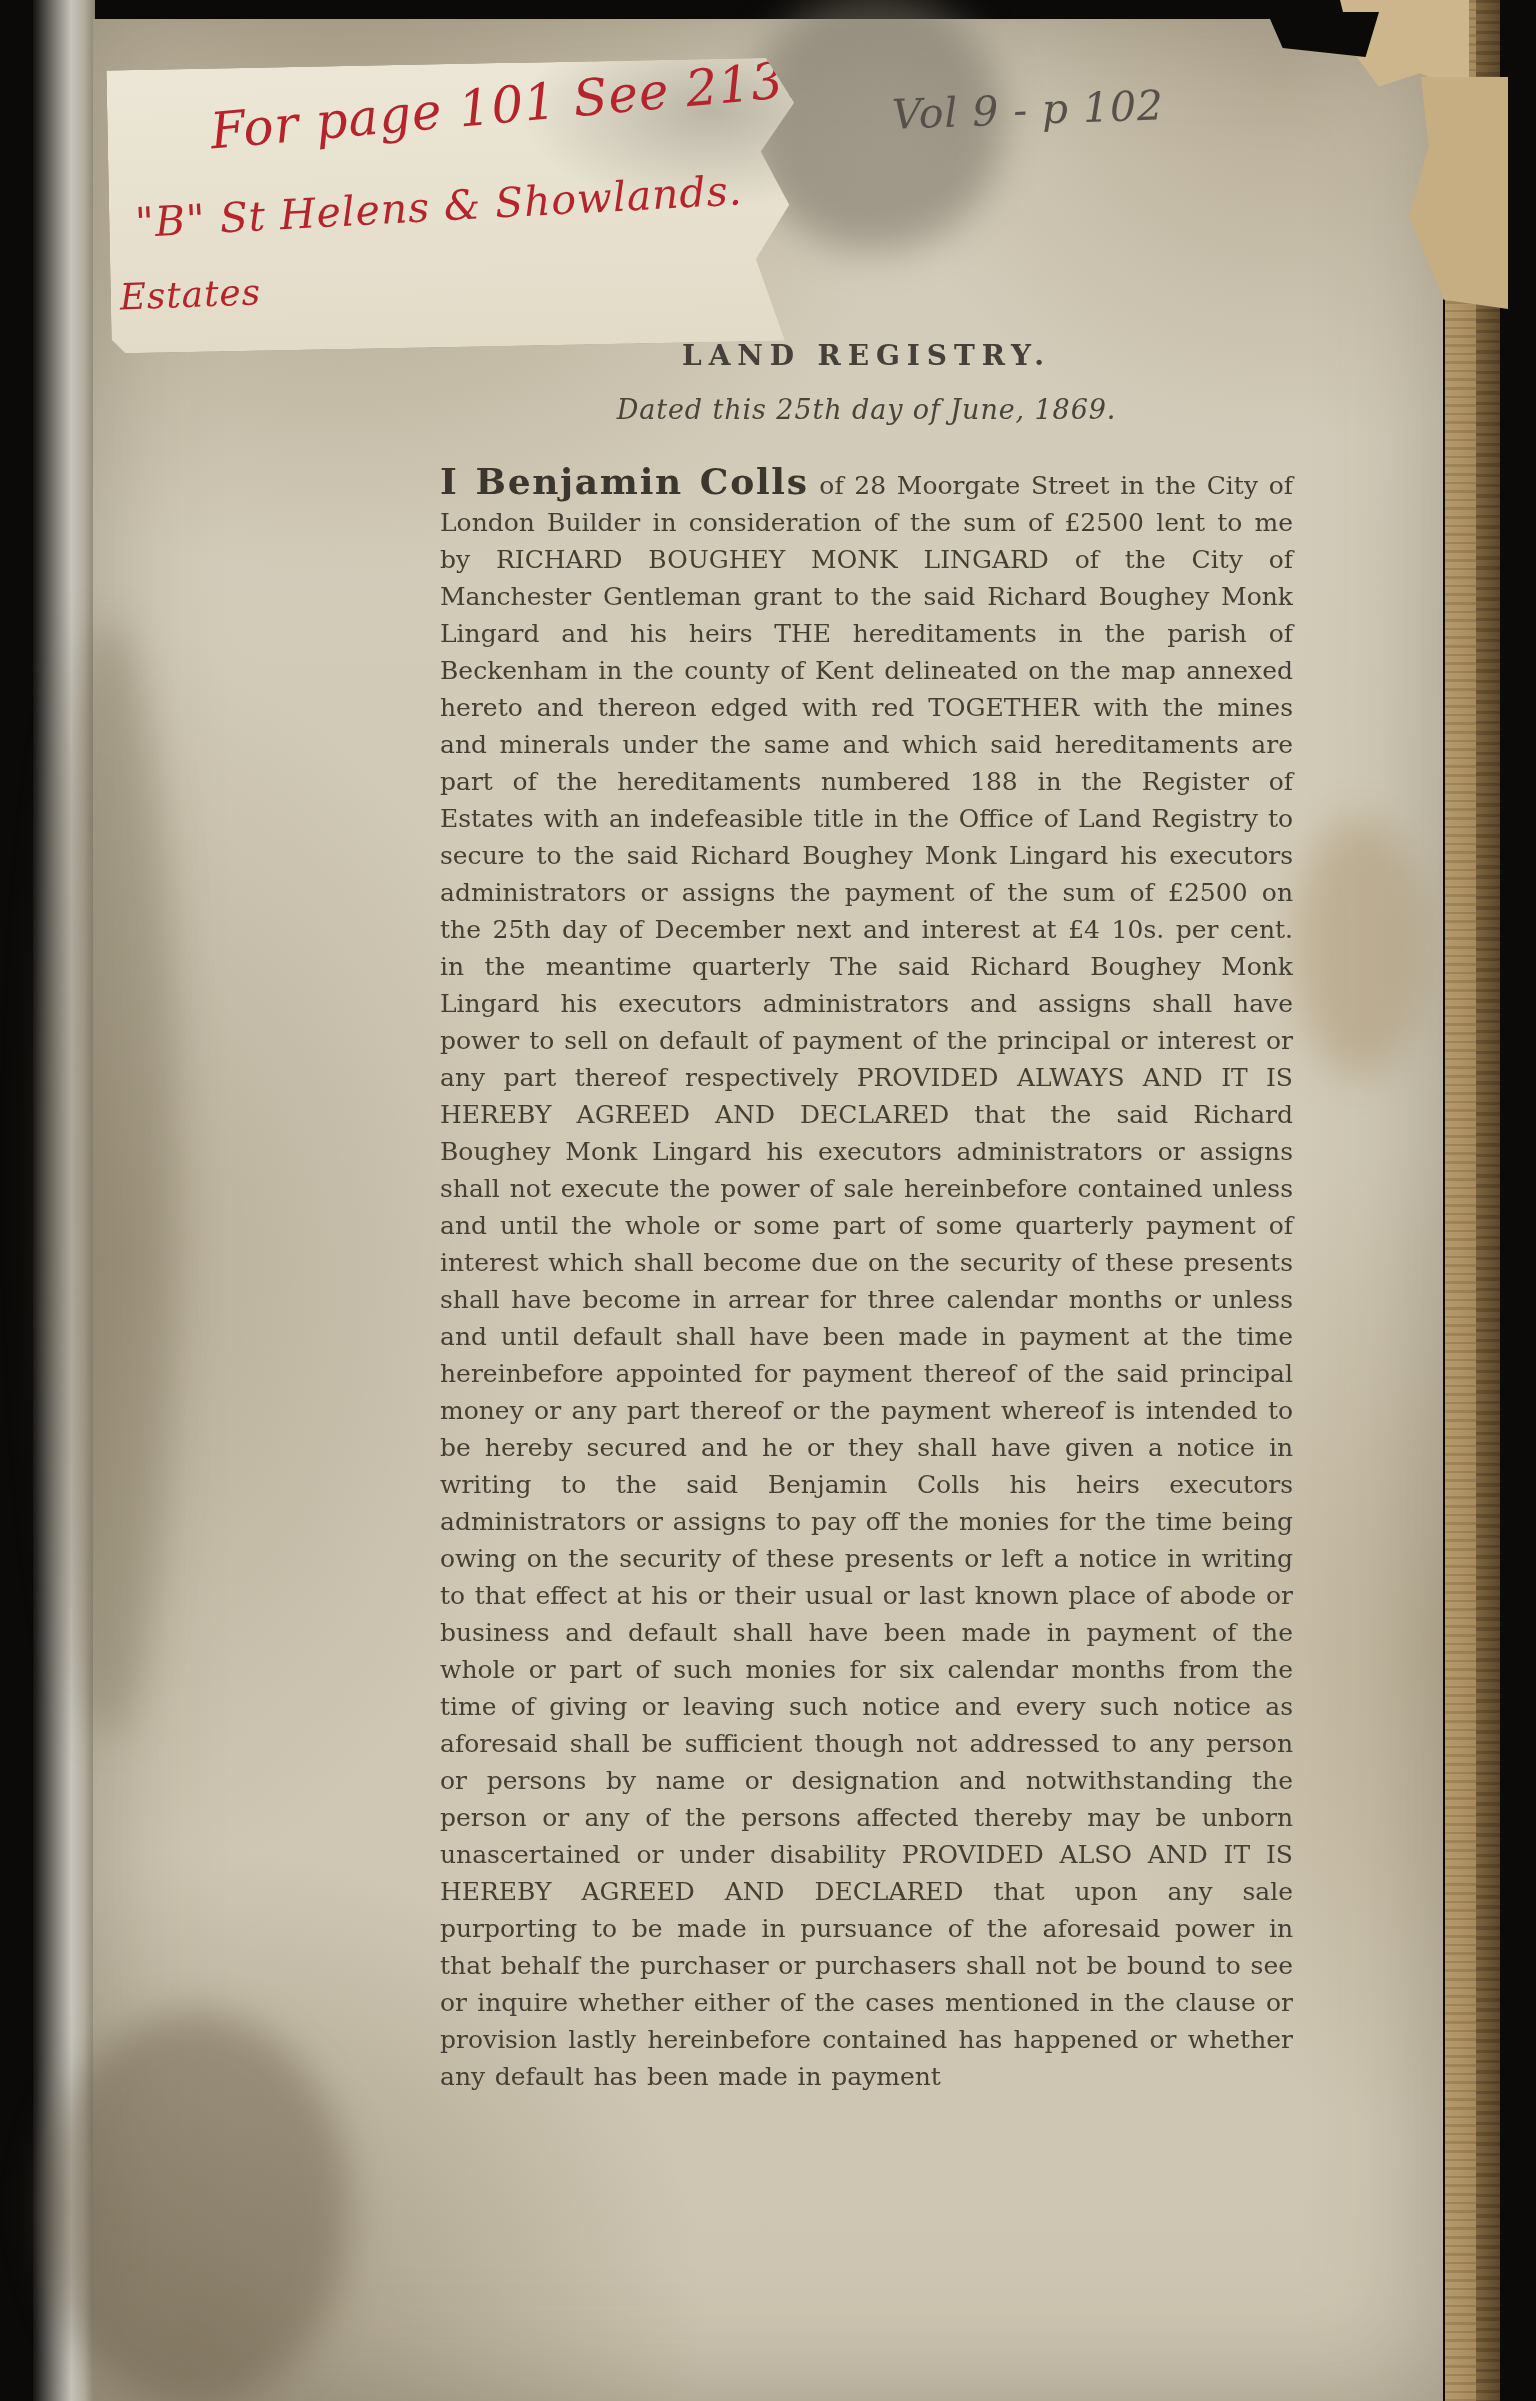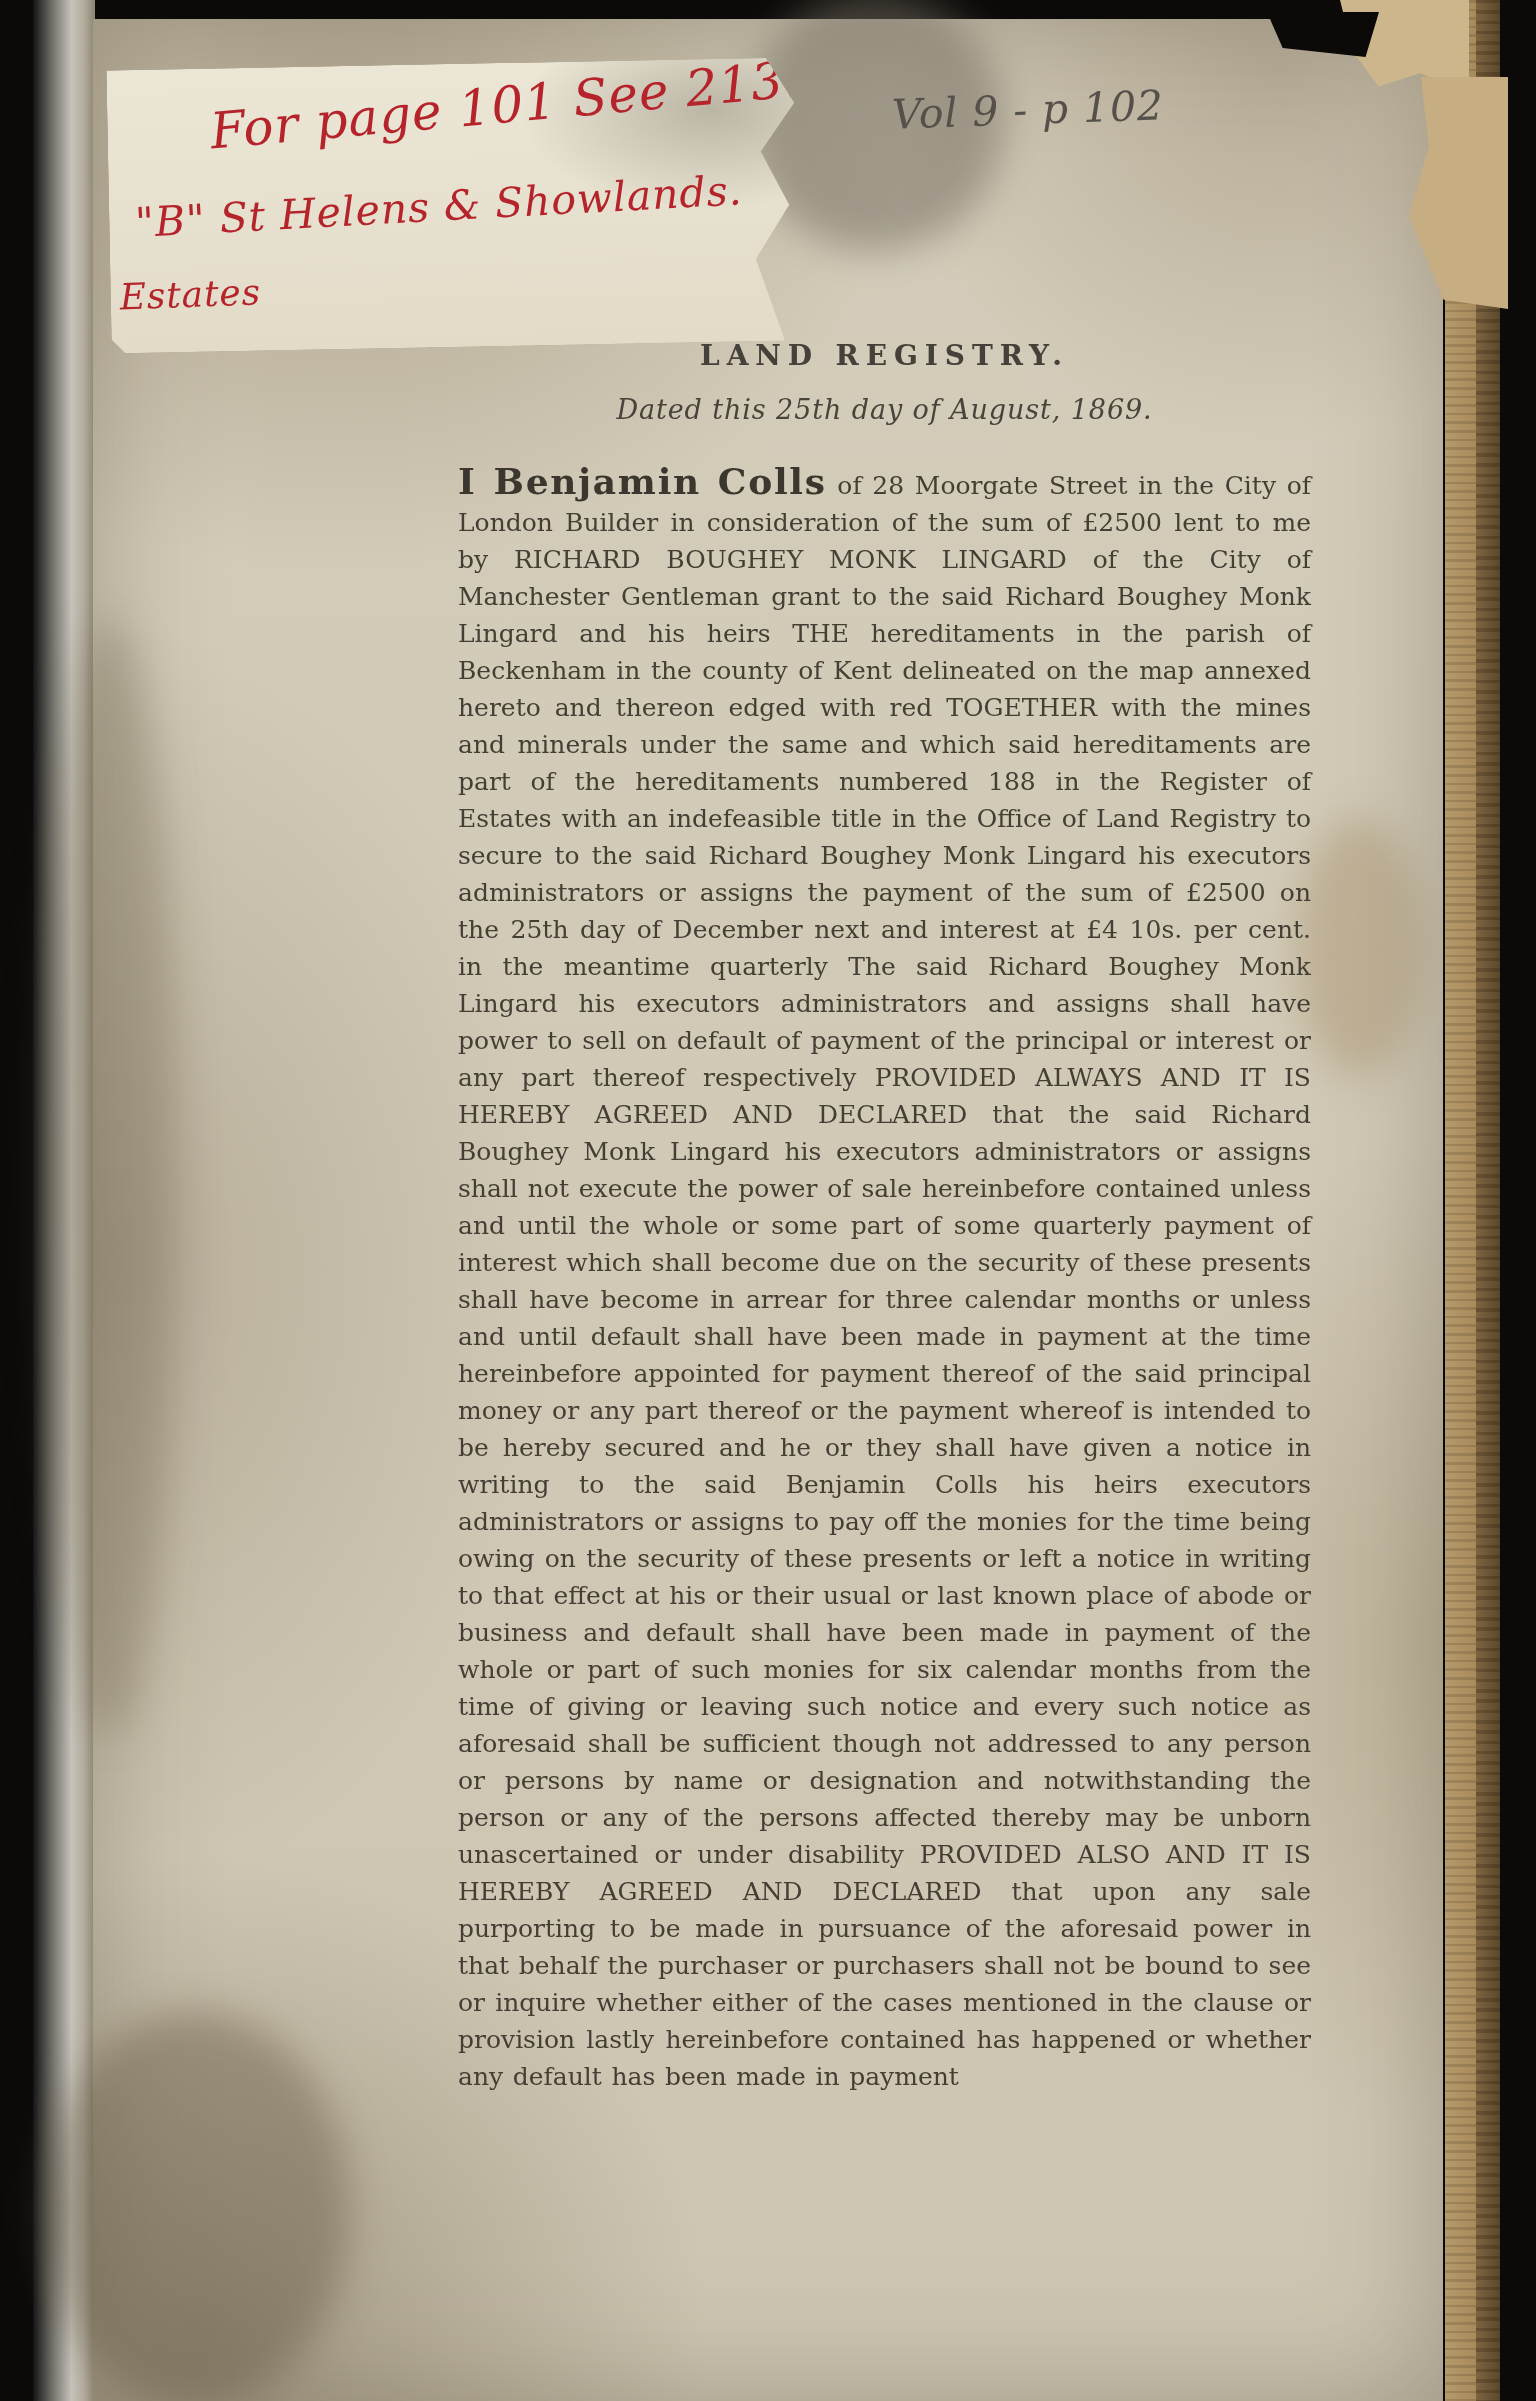--- a/index.html
+++ b/index.html
@@ -42,21 +42,21 @@
   .hand{font-style:italic;letter-spacing:0.9px;white-space:nowrap;}
   .red-note{position:absolute;color:#b5242b;transform-origin:left center;}
   .red-1{left:103px;top:34px;font-size:50px;transform:rotate(-4deg);}
   .red-2{left:26px;top:129px;font-size:41px;transform:rotate(-2deg);}
   .red-3{left:8.6px;top:206px;font-size:36px;transform:rotate(-1deg);}
   .vol-note{
     position:absolute;left:799px;top:67px;font-size:41px;color:#55504a;
     transform:rotate(-2deg);
   }
   
-  .content{position:absolute;left:357px;top:320px;width:869px;}
+  .content{position:absolute;left:339px;top:320px;width:869px;}
   .heading{
     text-align:center;font-size:28px;font-weight:bold;letter-spacing:6.9px;
     color:#45413a;margin:0 0 22px 0;
   }
   .dateline{
     text-align:center;font-style:italic;font-size:27px;letter-spacing:0.9px;
     color:#48443c;margin:0 0 38px 0;
   }
   .body-text{
     font-size:25px;line-height:37px;text-align:justify;color:#443f35;
@@ -106,21 +106,21 @@
     <div class="slip">
       <div class="hand red-note red-1">For page 101 See 213.</div>
       <div class="hand red-note red-2">"B" St Helens &amp; Showlands.</div>
       <div class="hand red-note red-3">Estates</div>
     </div>
 
     <div class="hand vol-note">Vol 9 - p 102</div>
 
     <div class="content">
       <h1 class="heading">LAND REGISTRY.</h1>
-      <div class="dateline">Dated this 25th day of August, 1869.</div>
+      <div class="dateline">Dated this 25th day of June, 1869.</div>
       <p class="body-text"><span class="opening">I Benjamin Colls</span><span> of 28 Moorgate Street in the City of London Builder in consideration of the sum of £2500 lent to me by RICHARD BOUGHEY MONK LINGARD of the City of Manchester Gentleman grant to the said Richard Boughey Monk Lingard and his heirs THE hereditaments in the parish of Beckenham in the county of Kent delineated on the map annexed hereto and thereon edged with red TOGETHER with the mines and minerals under the same and which said hereditaments are part of the hereditaments numbered 188 in the Register of Estates with an indefeasible title in the Office of Land Registry to secure to the said Richard Boughey Monk Lingard his executors administrators or assigns the payment of the sum of £2500 on the 25th day of December next and interest at £4 10s. per cent. in the meantime quarterly The said Richard Boughey Monk Lingard his executors administrators and assigns shall have power to sell on default of payment of the principal or interest or any part thereof respectively PROVIDED ALWAYS AND IT IS HEREBY AGREED AND DECLARED that the said Richard Boughey Monk Lingard his executors administrators or assigns shall not execute the power of sale hereinbefore contained unless and until the whole or some part of some quarterly payment of interest which shall become due on the security of these presents shall have become in arrear for three calendar months or unless and until default shall have been made in payment at the time hereinbefore appointed for payment thereof of the said principal money or any part thereof or the payment whereof is intended to be hereby secured and he or they shall have given a notice in writing to the said Benjamin Colls his heirs executors administrators or assigns to pay off the monies for the time being owing on the security of these presents or left a notice in writing to that effect at his or their usual or last known place of abode or business and default shall have been made in payment of the whole or part of such monies for six calendar months from the time of giving or leaving such notice and every such notice as aforesaid shall be sufficient though not addressed to any person or persons by name or designation and notwithstanding the person or any of the persons affected thereby may be unborn unascertained or under disability PROVIDED ALSO AND IT IS HEREBY AGREED AND DECLARED that upon any sale purporting to be made in pursuance of the aforesaid power in that behalf the purchaser or purchasers shall not be bound to see or inquire whether either of the cases mentioned in the clause or provision lastly hereinbefore contained has happened or whether any default has been made in payment</span></p>
     </div>
 
   </div>
 
   <div class="edge-stack-1"></div>
   <div class="edge-stack-2"></div>
   <div class="torn-1"></div>
   <div class="torn-2"></div>
   <div class="notch"></div>

